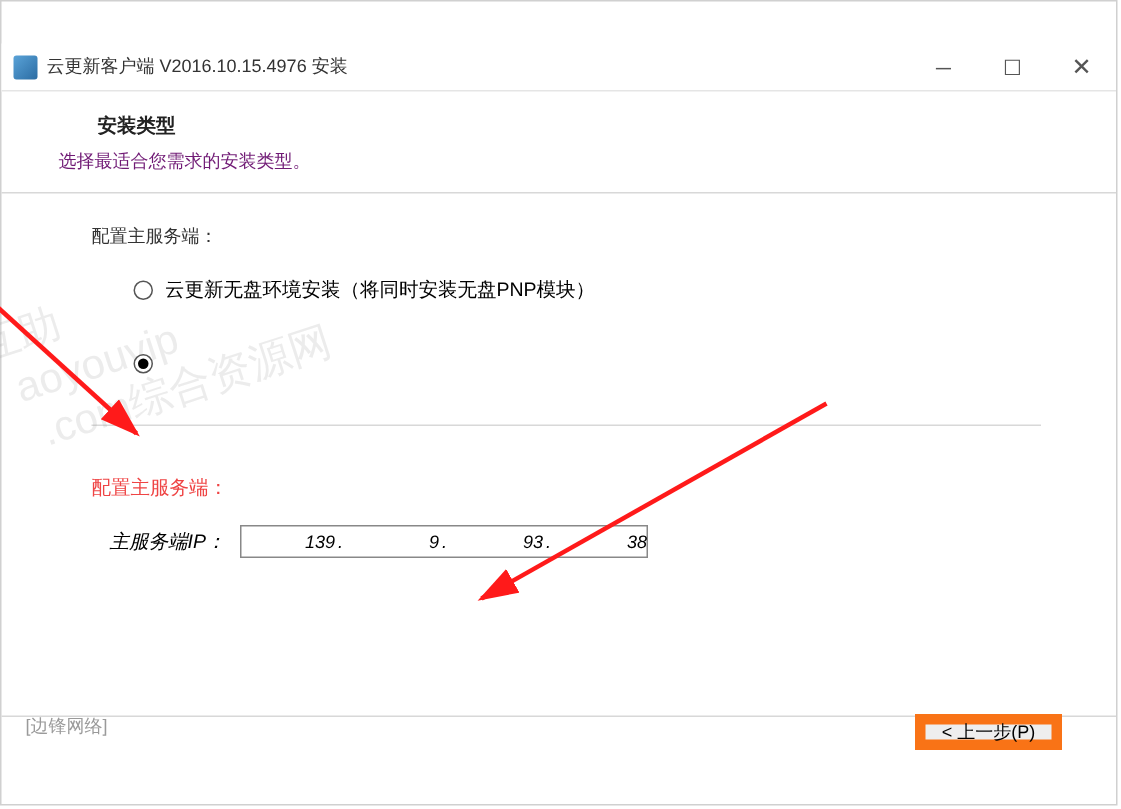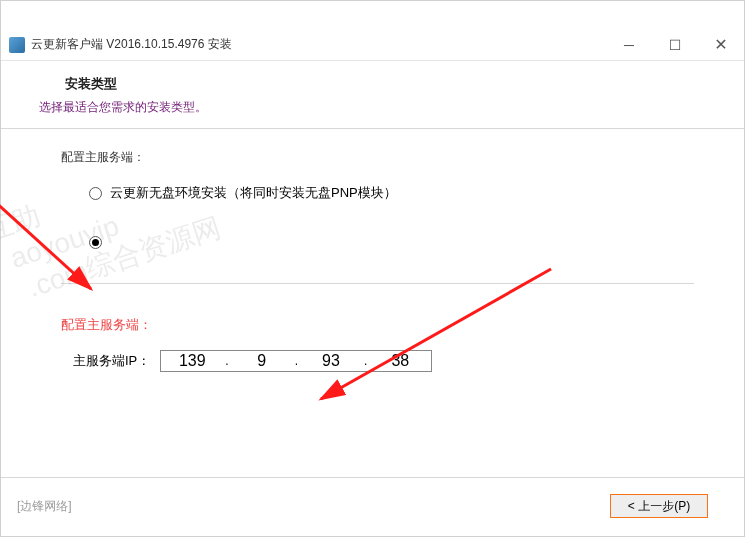--- a/index.html
+++ b/index.html
@@ -79,52 +79,52 @@
     position: absolute;
     width: 7px; height: 7px;
     background: #000;
     border-radius: 50%;
     top: 2px; left: 2px;
   }
 
   .hr { border: none; border-top: 1px solid #d8d8d8; margin: 10px 0 14px 0; }
 
   .server-label { font-size: 13px; color: #ef4444; margin-bottom: 16px; margin-top: 32px; }
-  .ip-row { display: flex; align-items: center; padding-left: 12px; }
+  .ip-row { display: flex; align-items: center; padding-left: 12px; font-style: italic; }
   .ip-label { font-size: 13px; margin-right: 10px; }
   .ip-box {
     display: flex; align-items: center;
     border: 1px solid #888;
     height: 22px;
     background: #fff;
   }
   .ip-seg {
     width: 62px;
-    text-align: center;
-    font-size: 16px;
+    text-align: right;
+    font-size: 12px;
     border: none;
     outline: none;
   }
   .ip-dot { padding: 0 2px; }
 
   .footer {
     position: absolute;
     bottom: 0; left: 0; right: 0;
     height: 60px;
     display: flex;
-    align-items: center;
+    align-items: flex-start;
     padding: 0 16px;
   }
   .footer-left { font-size: 12px; color: #9a9a9a; flex: 1; }
   .btn-row { display: flex; gap: 6px; }
   .btn {
     min-width: 98px;
     height: 24px;
     background: #eee;
-    border: 1px solid #f97316;
+    border: 7px solid #f97316;
     font-size: 12px;
     display: flex; align-items: center; justify-content: center;
     cursor: default;
   }
   .btn.default { border: 2px solid #555; }
   .spacer { width: 14px; }
 
   
   .arrow {
     position: absolute;

